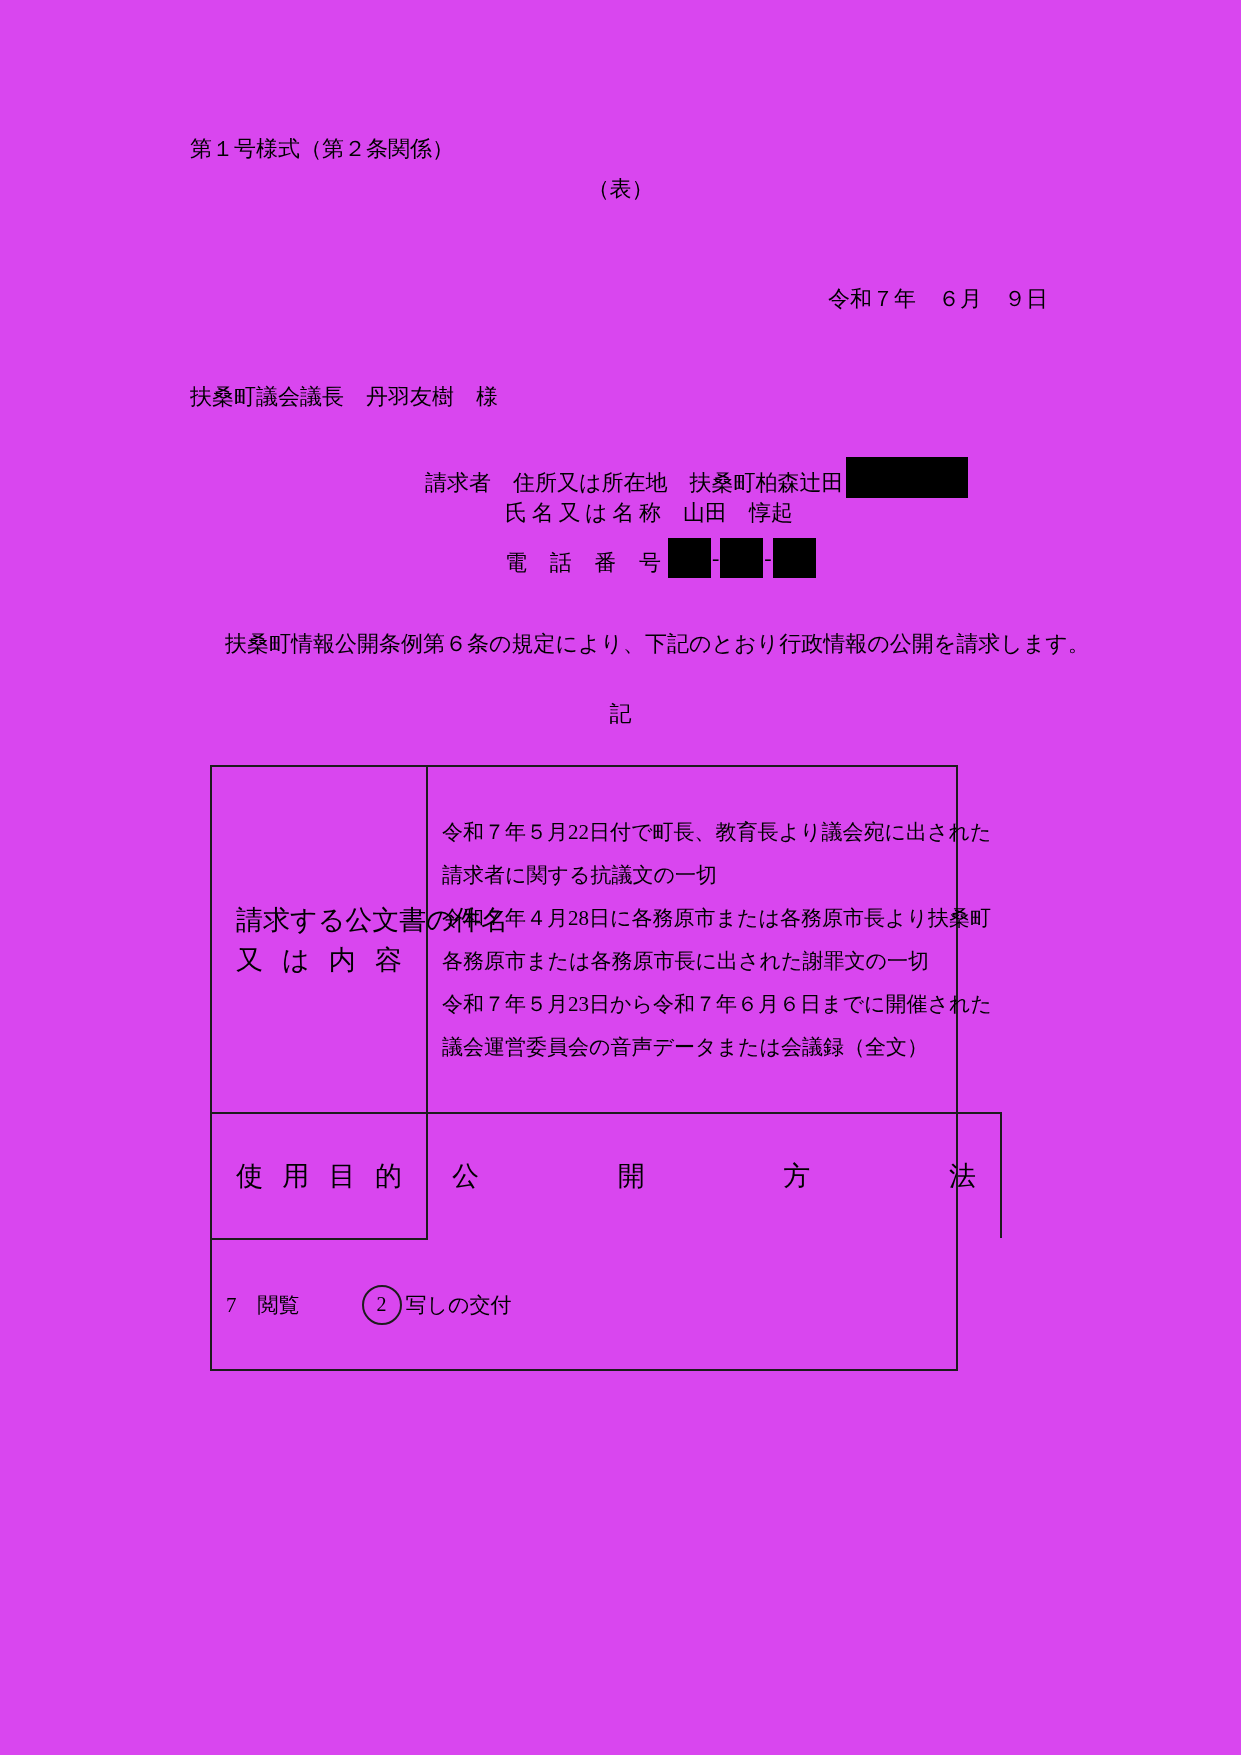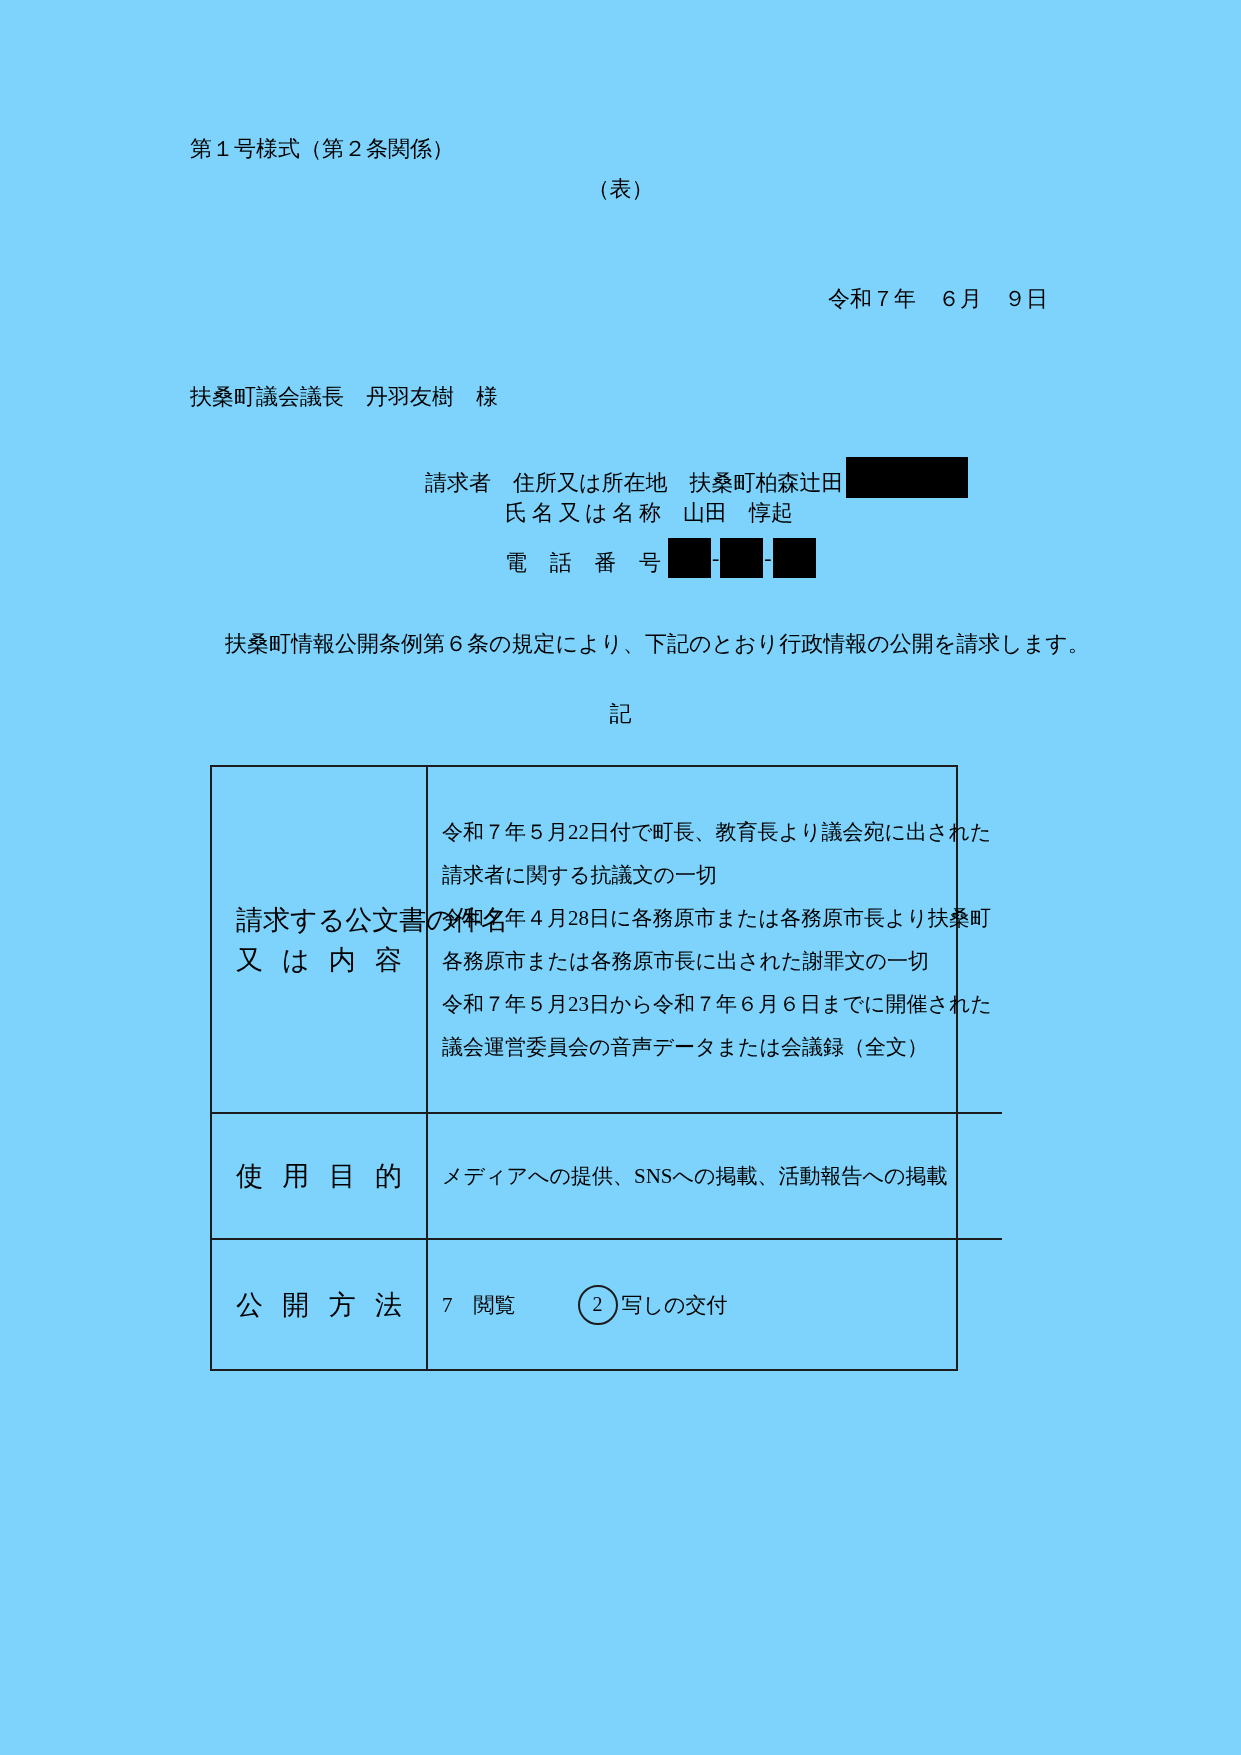--- a/index.html
+++ b/index.html
@@ -1,20 +1,20 @@
 <!DOCTYPE html>
 <html lang="ja"><head>
 <meta charset="utf-8">
 <style>
   html,body{margin:0;padding:0;background:#888;}
   .page{
     position:relative;
     width:1241px;height:1755px;
     margin:0 auto;
-    background:#7dd3fc;
+    background:#d946ef;
     color:#000;
     font-family:"Liberation Serif","DejaVu Serif",serif;
     font-size:22px;
     overflow:hidden;
   }
   .abs{position:absolute;white-space:nowrap;}
   .centered{left:0;width:100%;text-align:center;}
 
   .form-number{left:190px;top:134px;}
   .omote{top:174px;}
@@ -141,23 +141,20 @@
     </div>
 
     <div class="t-cell t-label row-2">
       <div class="lbl-line" data-spread="">
           <span>使</span>
           <span>用</span>
           <span>目</span>
           <span>的</span>
         </div>
     </div>
-    <div class="t-cell t-content row-2">
-      <div class="content-line">メディアへの提供、SNSへの掲載、活動報告への掲載</div>
-    </div>
 
     <div class="t-cell t-label row-2">
       <div class="lbl-line" data-spread="">
           <span>公</span>
           <span>開</span>
           <span>方</span>
           <span>法</span>
         </div>
     </div>
     <div class="t-cell t-content row-2">

